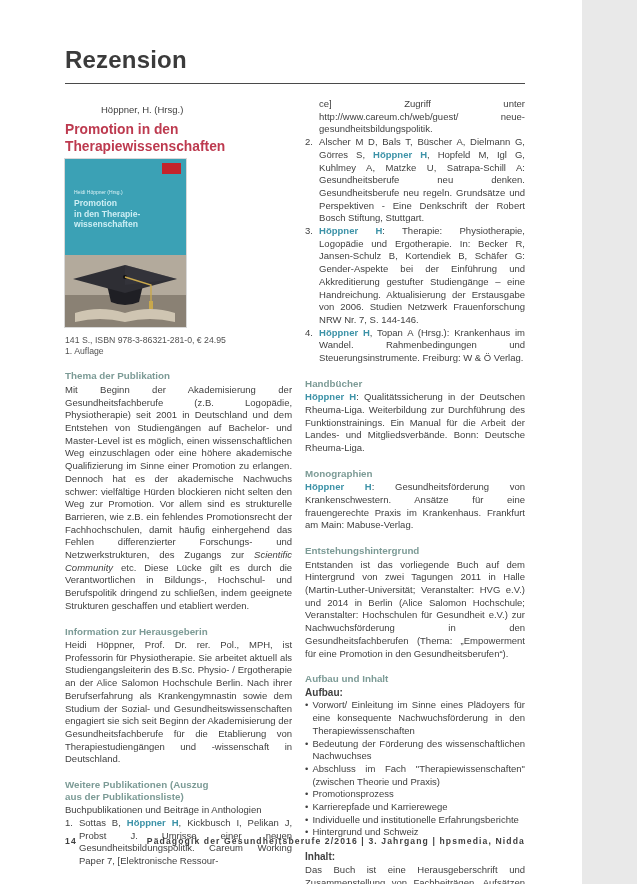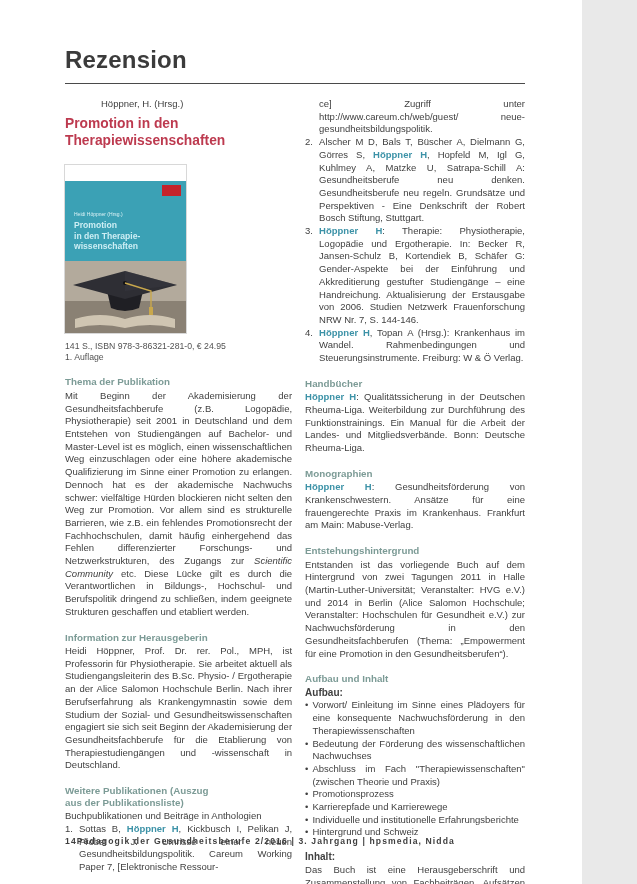--- a/index.html
+++ b/index.html
@@ -7,46 +7,46 @@
     width:582px;height:884px;background:#ffffff;position:relative;overflow:hidden;
     box-sizing:border-box;padding:46px 57px 0 65px;
     font-family:"Liberation Sans","DejaVu Sans",sans-serif;color:#3f3f3f;
   }
   h1{margin:0 0 9px 0;font-size:24px;font-weight:600;color:#3b3b3b;letter-spacing:0.2px;}
   .rule{border:0;border-top:1.6px solid #4a4a4a;margin:0 0 14px 0;}
   .cols{display:flex;gap:13px;align-items:flex-start;}
   .col{box-sizing:border-box;}
   .col.left{width:255px;}
   .col.right{width:247px;}
-  .editor{font-size:9.5px;color:#3f3f3f;margin:0 0 6px 0;padding-left:36px;}
-  .booktitle{margin:0 0 16px 0;font-size:13.8px;line-height:17px;font-weight:700;color:#bd3a4f;}
+  .editor{font-size:9.5px;color:#3f3f3f;margin:6px 0 6px 0;padding-left:36px;}
+  .booktitle{margin:0 0 4px 0;font-size:13.8px;line-height:17px;font-weight:700;color:#bd3a4f;}
   
   .cover{width:121px;height:168px;position:relative;box-shadow:0 0 0 1px #d8d8d8;margin:2px 0 8px 0;}
-  .cover-top{position:absolute;top:16px;left:0;right:0;height:96px;background:#3ba1b5;padding:8px 0 0 9px;box-sizing:border-box;}
+  .cover-top{position:absolute;top:0;left:0;right:0;height:96px;background:#3ba1b5;padding:8px 0 0 9px;box-sizing:border-box;}
   .cover-logo{position:absolute;top:4px;right:5px;width:19px;height:11px;background:#c4232b;}
   .cover-editor{font-size:5px;color:#d9f1f5;margin:22px 0 3px 0;}
   .cover-title{font-size:8.6px;line-height:10.5px;font-weight:700;color:#cdeef4;}
   .cover-photo{position:absolute;bottom:0;left:0;}
   .imprint{font-size:8.7px;line-height:11.2px;color:#525252;margin:0 0 2px 0;}
   .sh{margin:13px 0 2px 0;font-size:9.8px;line-height:11.5px;font-weight:600;color:#7c9b96;}
   .body{margin:0;font-size:9.5px;line-height:12.7px;text-align:justify;color:#3f3f3f;
         overflow-wrap:break-word;hyphens:auto;-webkit-hyphens:auto;}
   .it{font-style:italic;}
   .hn{color:#3c92a7;font-weight:600;margin-top:44px;}
   .subh{font-size:9.5px;line-height:12.7px;color:#3f3f3f;margin:0;}
   .subl{font-size:10px;line-height:12.7px;color:#3f3f3f;margin:0;font-weight:bold;}
   .ref{position:relative;padding-left:14px;margin:0;}
   .refnum{position:absolute;left:0;top:0;font-size:9.5px;line-height:12.7px;color:#3f3f3f;}
   .cont{padding-left:14px;}
   .bullets{list-style:none;margin:0 0 12px 0;padding:0;}
   .bullets li{display:flex;gap:4px;}
   .bullets .b{flex:0 0 auto;font-size:9.5px;line-height:12.7px;color:#3f3f3f;}
   .bullets .t{flex:1 1 auto;font-size:9.5px;line-height:12.7px;text-align:justify;color:#3f3f3f;
               overflow-wrap:break-word;hyphens:auto;-webkit-hyphens:auto;}
-  .footer{position:absolute;left:65px;right:50px;top:836px;display:flex;
+  .footer{position:absolute;left:65px;right:57px;top:836px;display:flex;justify-content:space-between;
           font-size:8.6px;font-weight:600;color:#3f3f3f;letter-spacing:0.13em;}
 </style>
 </head>
 <body>
 
 <div class="page">
 
   <h1>Rezension</h1>
   <div class="rule"></div>
 

